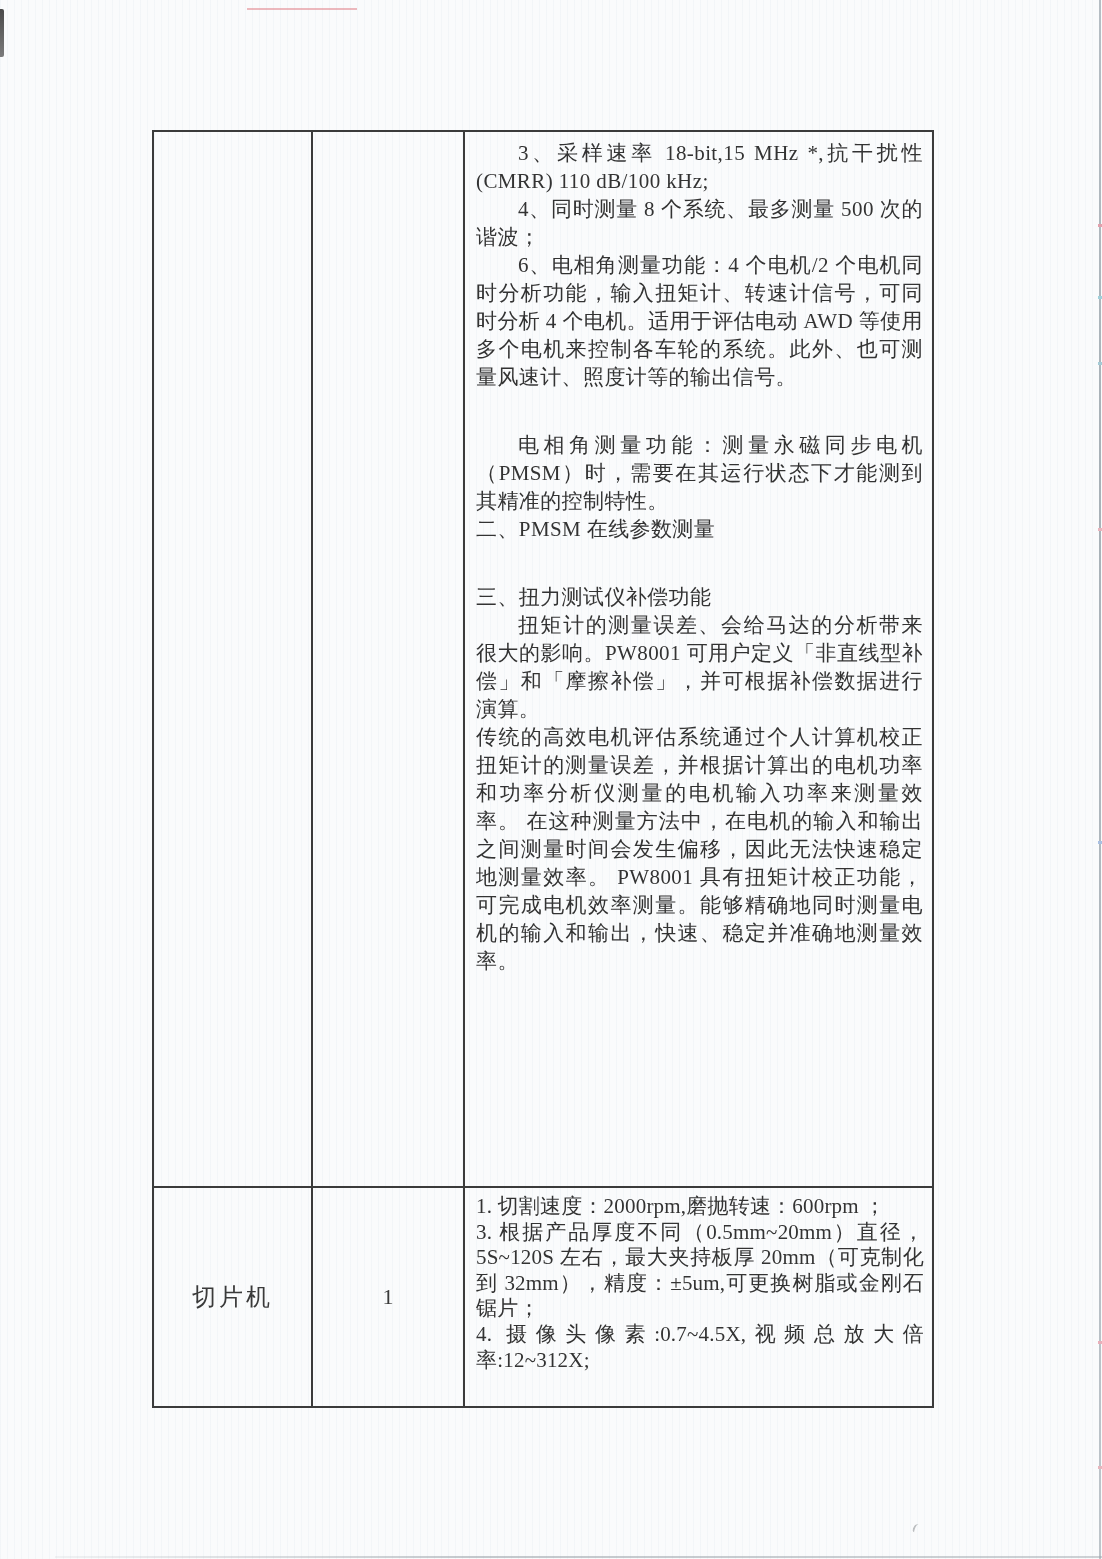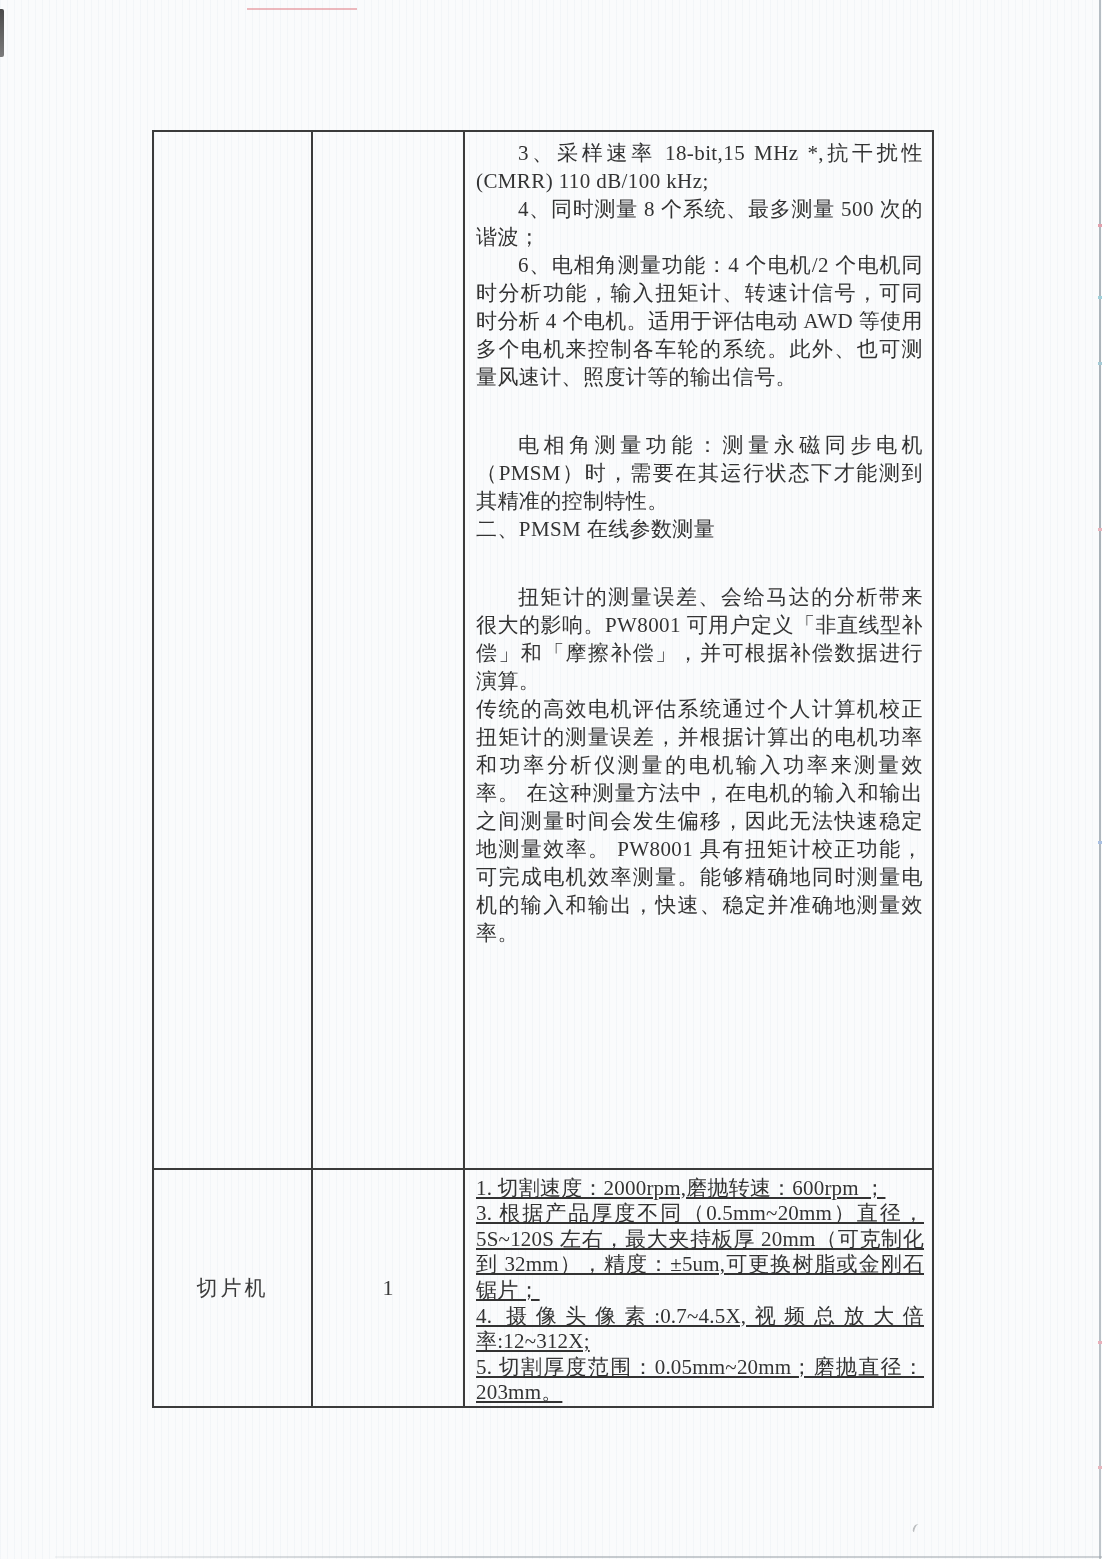--- a/index.html
+++ b/index.html
@@ -47,39 +47,39 @@
     display: flex; flex-direction: column;
     background: transparent;
   }
   .trow { display: grid; grid-template-columns: 159px 152px 1fr; box-sizing: border-box; }
   .trow.r1 { height: 1056px; border-bottom: 2px solid #3b3b3b; }
   .trow.r2 { flex: 1; }
   .cell { box-sizing: border-box; overflow: hidden; }
   .cell.c1, .cell.c2 { border-right: 2px solid #3b3b3b; }
   .cell.center { display: flex; align-items: center; justify-content: center; }
 
-  .device-label { font-size: 21px; letter-spacing: 3px; color: #3a3a3a; }
+  .device-label { font-size: 24px; letter-spacing: 3px; color: #3a3a3a; }
   .qty-label { font-size: 22px; color: #3a3a3a; }
 
   .spec-list { box-sizing: border-box; width: 100%; height: 100%; border-radius: 24px; }
   .r1 .spec-list { padding: 7px 9px 0 11px; }
   .r2 .spec-list { padding: 6px 8px 0 11px; }
 
   .para {
     font-size: 21px;
     line-height: 28px;
     text-align: justify;
     letter-spacing: 0.4px;
     color: #333333;
     margin: 0;
   }
   .para.indent { text-indent: 2em; }
   .para.flush { text-indent: 0; }
   .para.gap { height: 40px; }
-  .r2 .para { line-height: 25.6px; letter-spacing: 0.2px; text-decoration: underline; }
+  .r2 .para { line-height: 25.6px; letter-spacing: 0.2px; }
 </style>
 </head>
 <body>
 
 <div class="artifact mark-topleft"></div>
 <div class="artifact pink-line-top"></div>
 <div class="artifact right-edge"></div>
 <div class="artifact tick t1"></div>
 <div class="artifact tick t2"></div>
 <div class="artifact tick t3"></div>
@@ -100,34 +100,34 @@
     </div>
     <div class="cell c3">
       <div class="spec-list" id="specs-0">
           <div class="para indent">3、采样速率 18-bit,15 MHz *,抗干扰性(CMRR) 110 dB/100 kHz;</div>
           <div class="para indent">4、同时测量 8 个系统、最多测量 500 次的谐波；</div>
           <div class="para indent">6、电相角测量功能：4 个电机/2 个电机同时分析功能，输入扭矩计、转速计信号，可同时分析 4 个电机。适用于评估电动 AWD 等使用多个电机来控制各车轮的系统。此外、也可测量风速计、照度计等的输出信号。</div>
           <div class="para gap"></div>
           <div class="para indent">电相角测量功能：测量永磁同步电机（PMSM）时，需要在其运行状态下才能测到其精准的控制特性。</div>
           <div class="para flush">二、PMSM 在线参数测量</div>
           <div class="para gap"></div>
+          <div class="para flush">三、扭力测试仪补偿功能</div>
           <div class="para indent">扭矩计的测量误差、会给马达的分析带来很大的影响。PW8001 可用户定义「非直线型补偿」和「摩擦补偿」，并可根据补偿数据进行演算。</div>
           <div class="para flush">传统的高效电机评估系统通过个人计算机校正扭矩计的测量误差，并根据计算出的电机功率和功率分析仪测量的电机输入功率来测量效率。 在这种测量方法中，在电机的输入和输出之间测量时间会发生偏移，因此无法快速稳定地测量效率。 PW8001 具有扭矩计校正功能，可完成电机效率测量。能够精确地同时测量电机的输入和输出，快速、稳定并准确地测量效率。</div>
         </div>
     </div>
   </div>
   <div class="trow r2">
     <div class="cell c1 center">
       <span class="device-label">切片机</span>
     </div>
     <div class="cell c2 center">
       <span class="qty-label">1</span>
     </div>
     <div class="cell c3">
       <div class="spec-list" id="specs-1">
           <div class="para flush">1. 切割速度：2000rpm,磨抛转速：600rpm ；</div>
           <div class="para flush">3. 根据产品厚度不同（0.5mm~20mm）直径，5S~120S 左右，最大夹持板厚 20mm（可克制化到 32mm），精度：±5um,可更换树脂或金刚石锯片；</div>
           <div class="para flush">4. 摄像头像素:0.7~4.5X,视频总放大倍率:12~312X;</div>
-          <div class="para flush">5. 切割厚度范围：0.05mm~20mm；磨抛直径：203mm。</div>
         </div>
     </div>
   </div>
 </div>
 
 </body></html>

